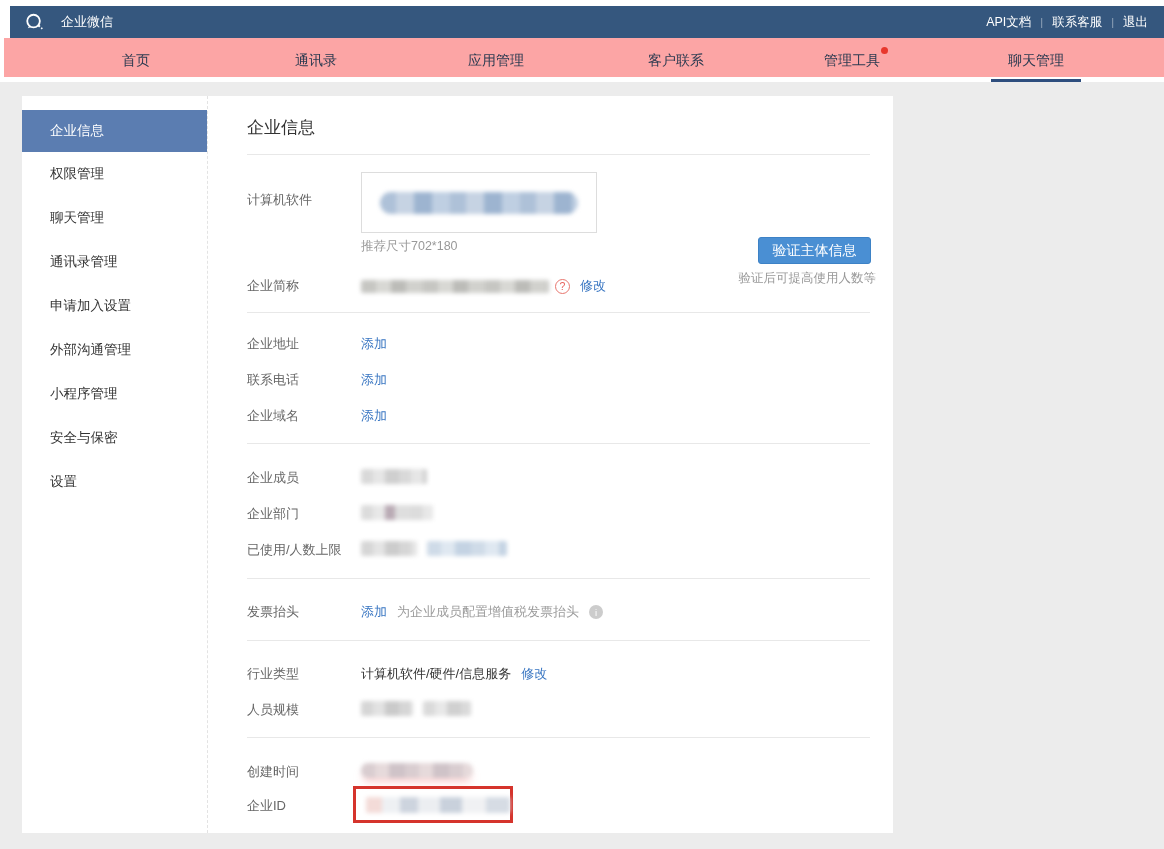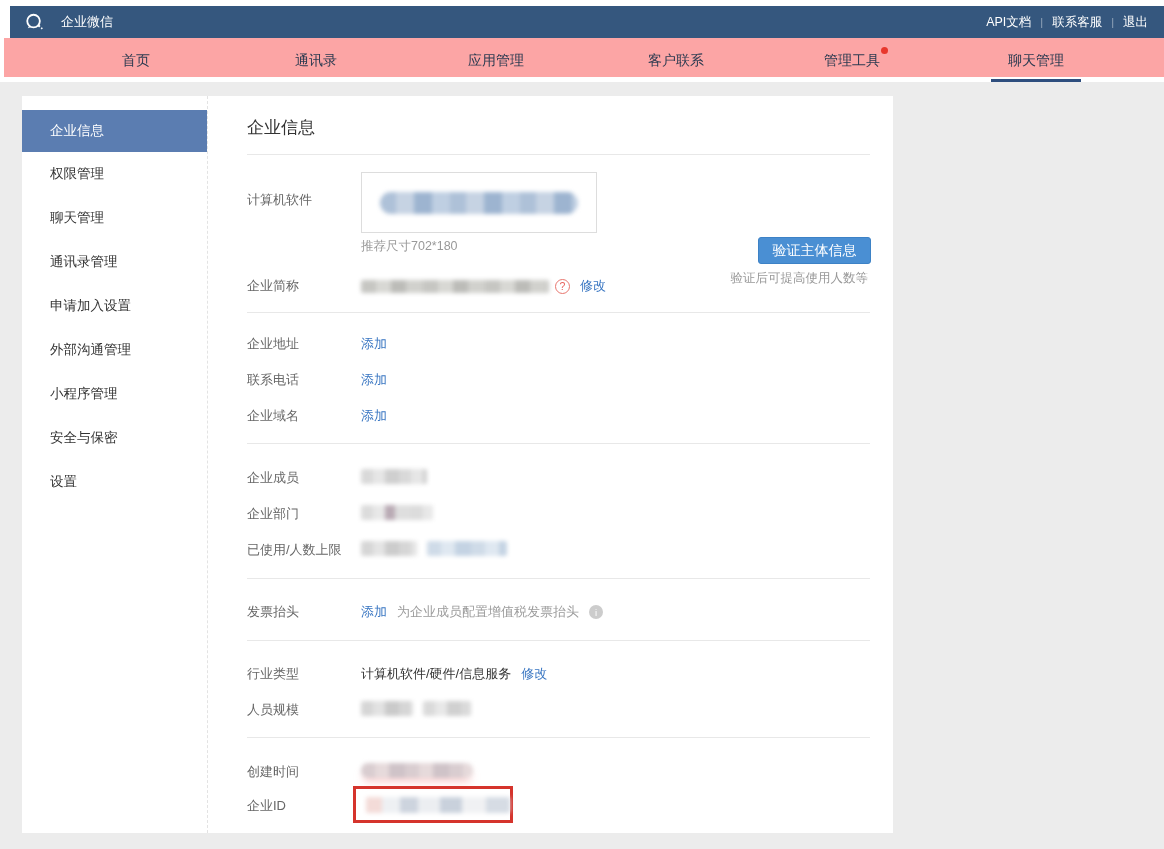--- a/index.html
+++ b/index.html
@@ -47,21 +47,21 @@
 
   
   .logo-box{position:absolute;left:153px;top:76px;width:236px;height:61px;border:1px solid #ddd;background:#fff;
     display:flex;align-items:center;justify-content:center;}
   .hint{position:absolute;left:153px;top:142px;font-size:12.5px;color:#999;}
 
   
   .verify-btn{position:absolute;right:22px;top:141px;width:113px;height:27px;background:var(--button);
     border:1px solid var(--button-border);border-radius:3px;color:#fff;font-size:14px;cursor:pointer;
     font-family:"Liberation Sans","DejaVu Sans",sans-serif;}
-  .verify-cap{position:absolute;right:25px;top:174px;font-size:12.5px;color:#999;}
+  .verify-cap{position:absolute;right:17px;top:174px;font-size:12.5px;color:#999;}
 
   
   .mosaic{display:inline-block;border-radius:2px;filter:blur(2px);}
   .m-logo{width:198px;height:22px;border-radius:11px;
     background:repeating-linear-gradient(90deg,#aec1d8 0 16px,#c6d3e3 16px 34px,#9db4d0 34px 52px,#bfcfe2 52px 70px);}
   .m-name{width:188px;height:13px;
     background:repeating-linear-gradient(90deg,#c6c6c2 0 15px,#d8d8d4 15px 30px,#bcbcb8 30px 45px,#d1d1cd 45px 62px);}
   .m-members{width:66px;height:15px;
     background:repeating-linear-gradient(90deg,#d9d9d9 0 12px,#e6e6e6 12px 24px,#cfcfcf 24px 38px);}
   .m-depts{width:72px;height:15px;

